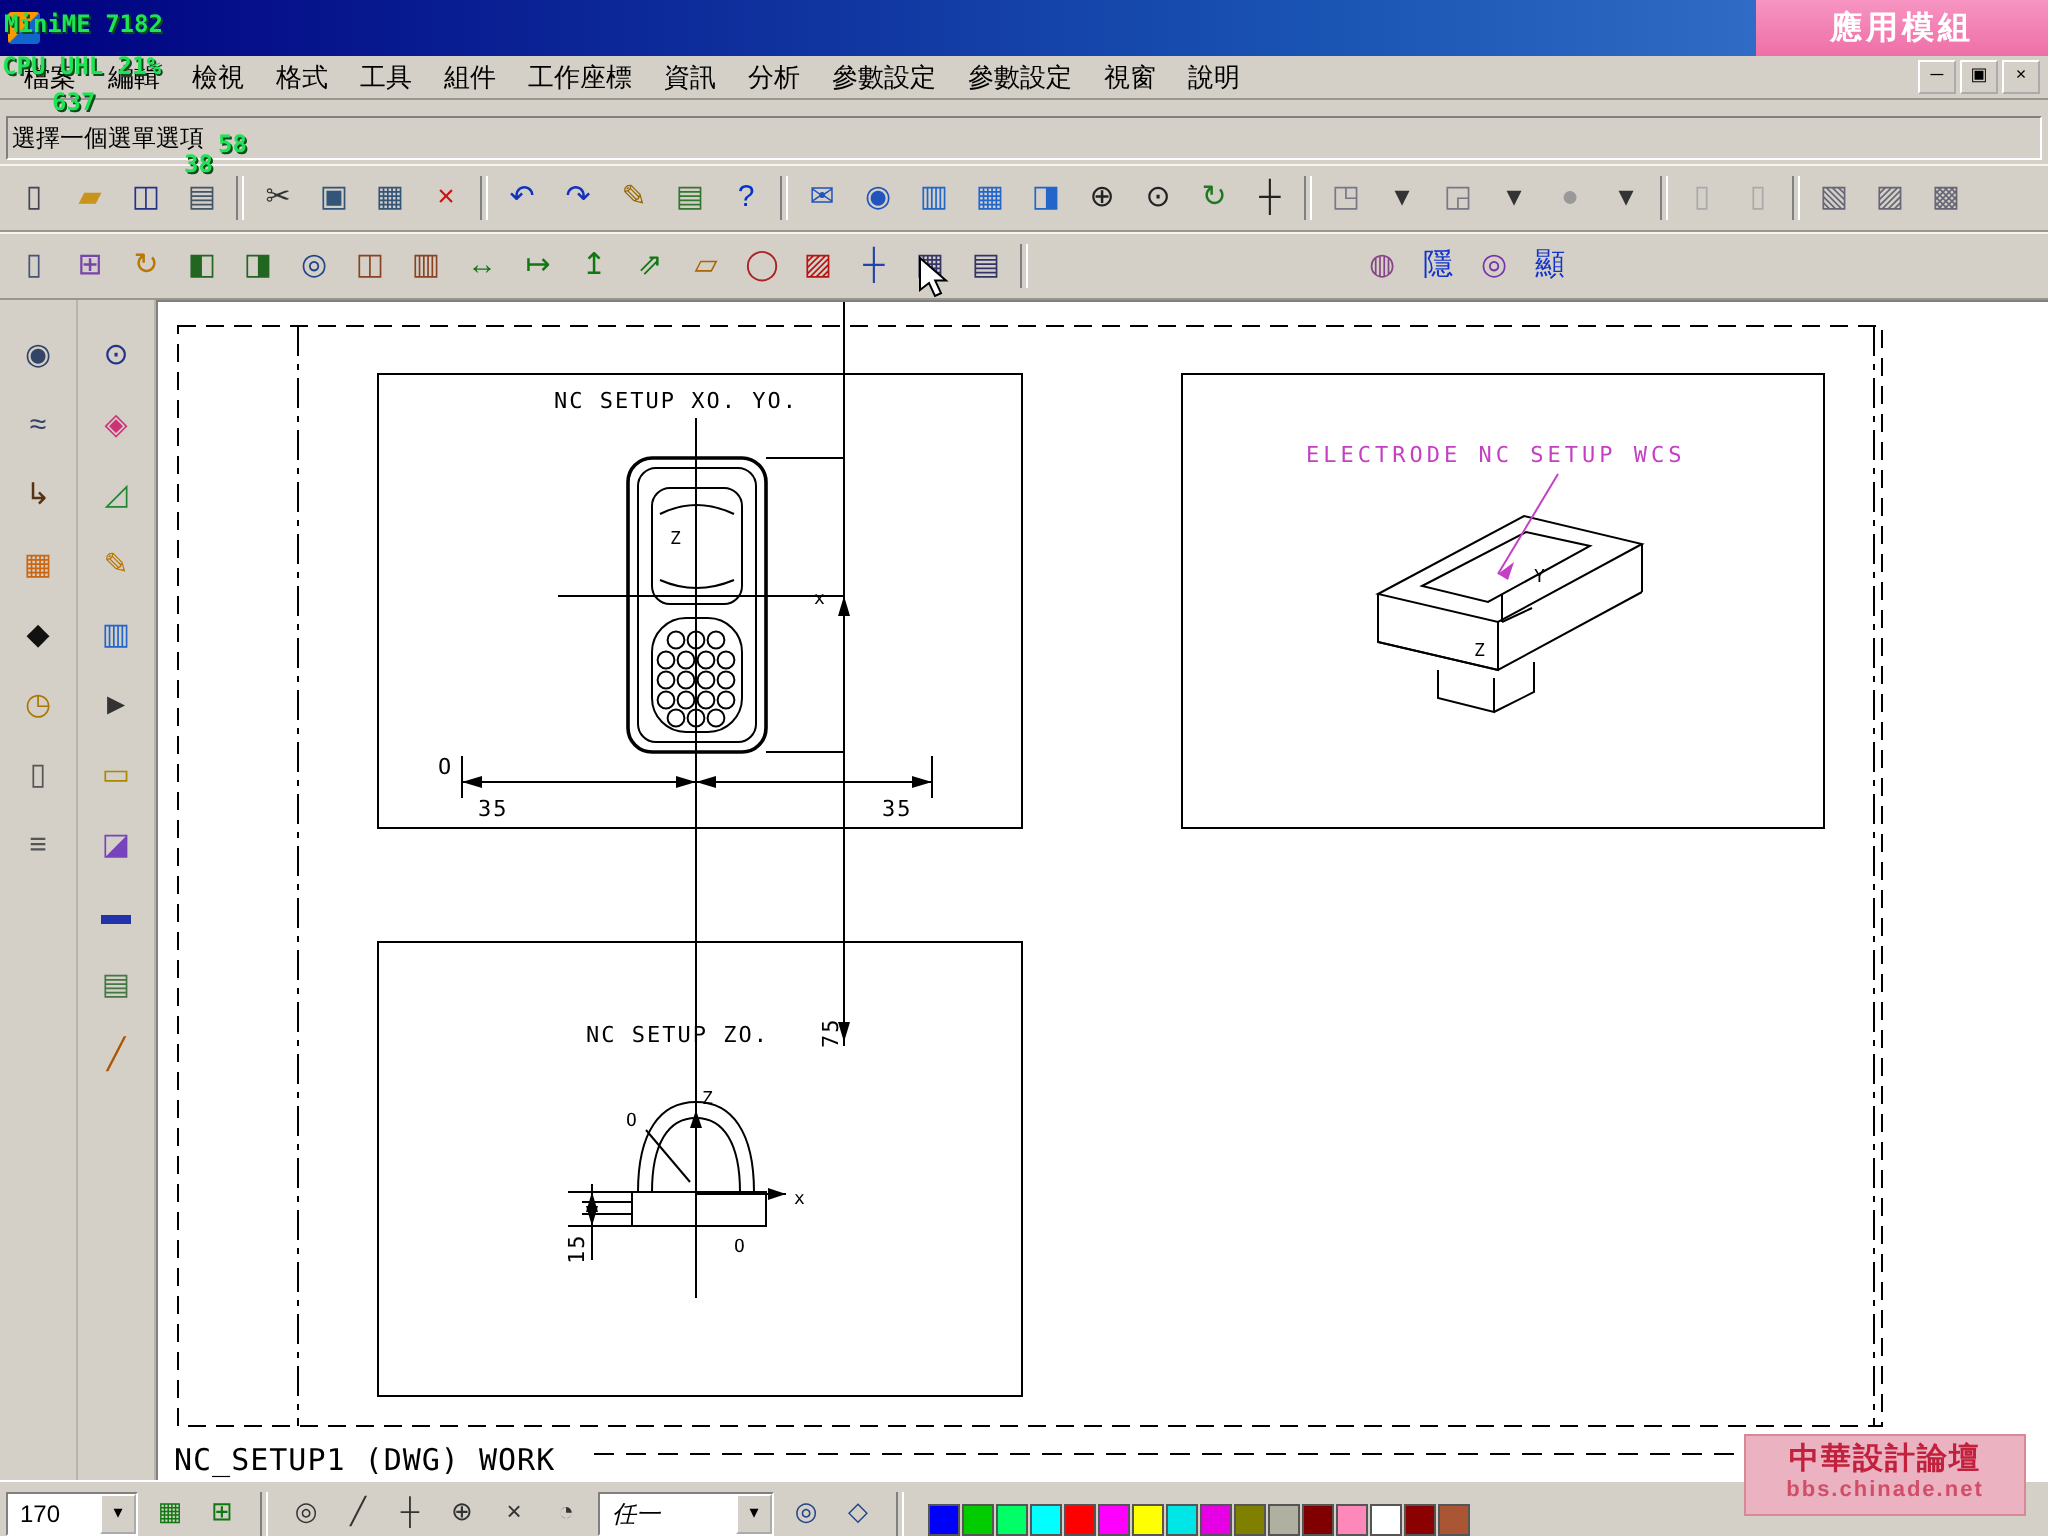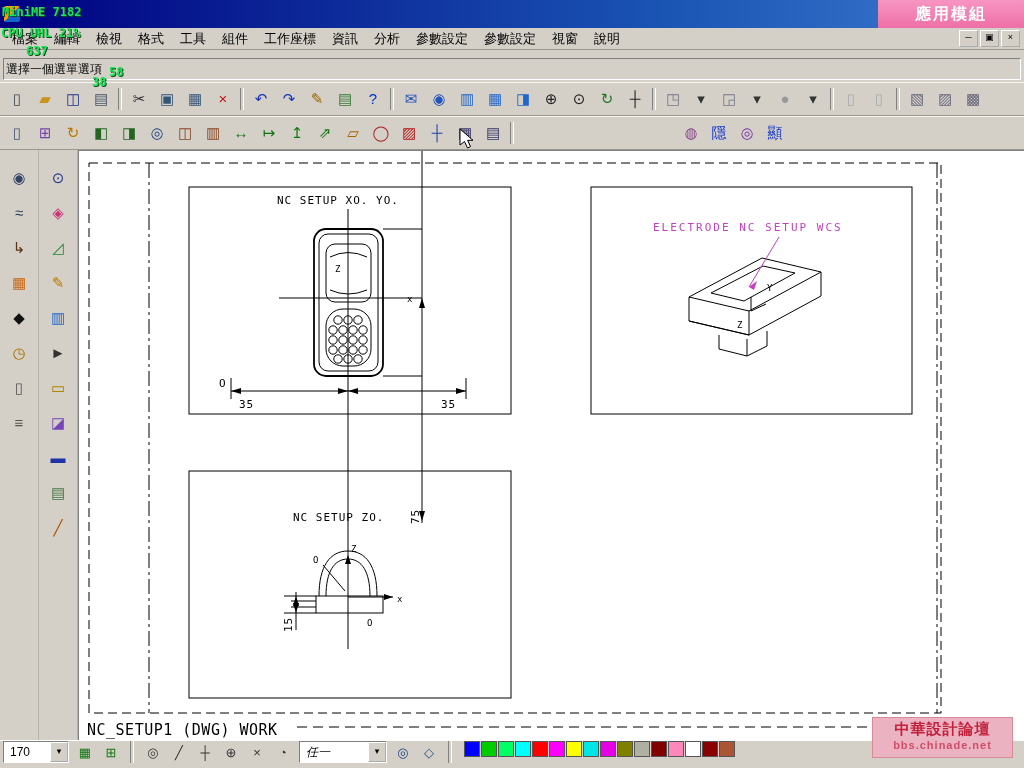--- a/index.html
+++ b/index.html
@@ -47,21 +47,21 @@
     border:1px solid transparent;}
   
   .canvas{position:absolute;left:78px;top:150px;width:946px;height:590px;background:#fff;
     border-left:1px solid #808080;border-top:1px solid #808080;box-sizing:border-box;}
   svg text{fill:#000;font-family:"DejaVu Sans Mono",monospace;font-size:11px;letter-spacing:1px;}
   svg text.tiny{font-size:9px;letter-spacing:0;}
   svg text.mag{fill:#c43fc4;letter-spacing:2px;}
   svg text.footer{font-size:15px;letter-spacing:0.5px;}
   
   .statusbar{position:absolute;left:0;top:740px;width:1024px;height:28px;box-sizing:border-box;
-    background:#d4d0c8;border-top:1px solid #fff;display:flex;align-items:flex-start;gap:3px;padding:0 3px;}
+    background:#d4d0c8;border-top:1px solid #fff;display:flex;align-items:flex-end;gap:3px;padding:0 3px;}
   .combo{display:flex;align-items:center;height:20px;background:#fff;border:1px solid;
     border-color:#808080 #fff #fff #808080;flex:0 0 auto;}
   .comboval{padding:0 6px;font-size:12px;min-width:34px;}
   .combo.snap .comboval{min-width:56px;font-style:italic;}
   .comboarrow{width:16px;height:18px;background:#d4d0c8;border:1px outset #fff;font-size:9px;
     line-height:16px;text-align:center;}
   .iconrow{display:flex;align-items:center;flex:0 0 auto;}
   .statusbar .tbtn{width:24px;height:22px;line-height:22px;font-size:13px;}
   .swatchrow{display:flex;gap:1px;margin-left:6px;flex:0 0 auto;}
   .swatch{width:16px;height:16px;border:1px solid #555;box-sizing:border-box;}

